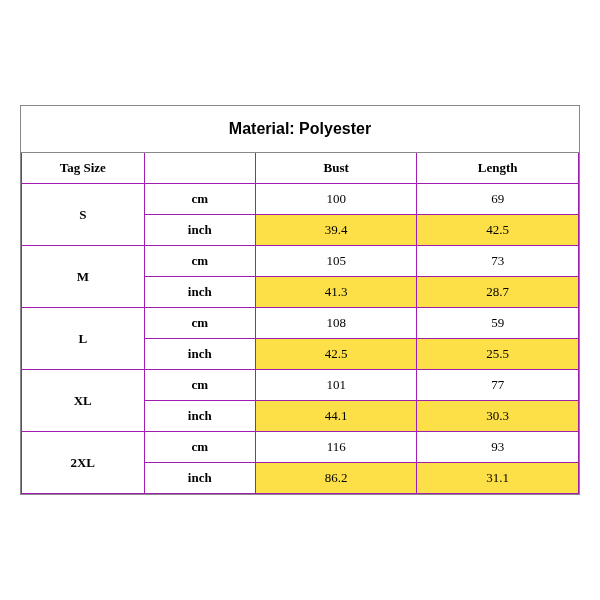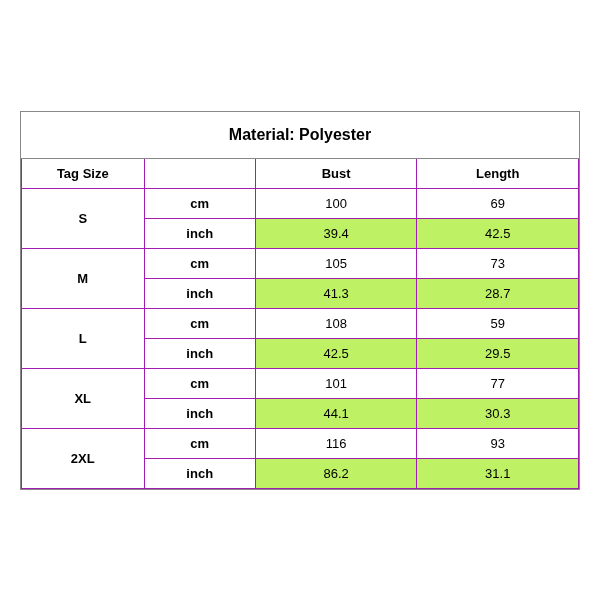--- a/index.html
+++ b/index.html
@@ -21,40 +21,41 @@
     .title-row {
       text-align: center;
       padding: 14px 10px;
       border-bottom: 1.5px solid #888;
       font-weight: bold;
       font-size: 16px;
     }
     table {
       width: 100%;
       border-collapse: collapse;
+      font-family: Liberation Serif, serif;
     }
     table td, table th {
       border: 1px solid #a21caf;
       text-align: center;
       padding: 7px 4px;
     }
     .header-row th {
       font-weight: bold;
       background: #fff;
       border-top: none;
     }
     .tag-size-cell {
       font-weight: bold;
       vertical-align: middle;
     }
     .unit-cell {
       font-weight: bold;
     }
     .shaded {
-      background-color: #bef264;
+      background-color: #fde047;
     }
   </style>
 </head>
 <body>
 
 <div class="outer-wrapper">
   <div class="title-row">Material: Polyester</div>
   <table>
     <thead>
       <tr class="header-row">
@@ -89,21 +90,21 @@
         </tr>
         <tr>
           <td rowspan="2" class="tag-size-cell">L</td>
           <td class="unit-cell">cm</td>
           <td>108</td>
           <td>59</td>
         </tr>
         <tr>
           <td class="unit-cell">inch</td>
           <td class="shaded">42.5</td>
-          <td class="shaded">29.5</td>
+          <td class="shaded">25.5</td>
         </tr>
         <tr>
           <td rowspan="2" class="tag-size-cell">XL</td>
           <td class="unit-cell">cm</td>
           <td>101</td>
           <td>77</td>
         </tr>
         <tr>
           <td class="unit-cell">inch</td>
           <td class="shaded">44.1</td>

